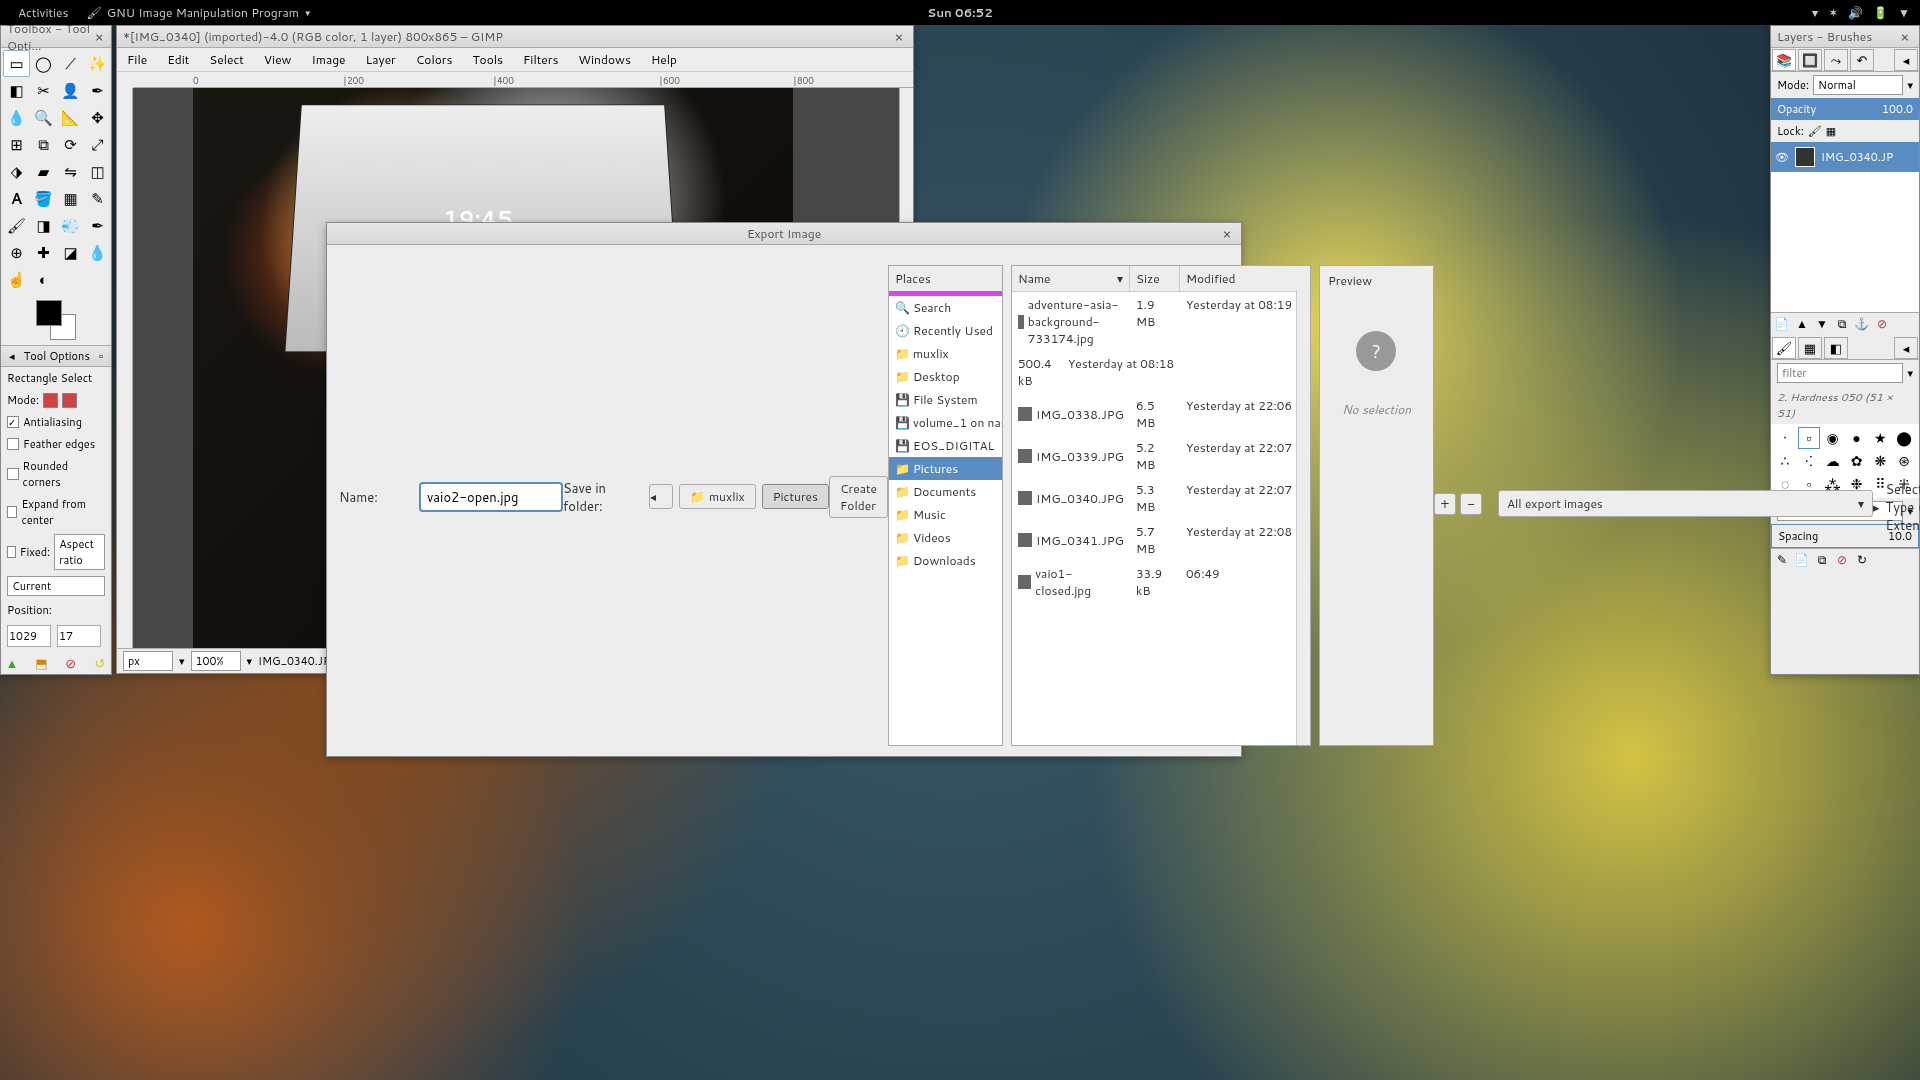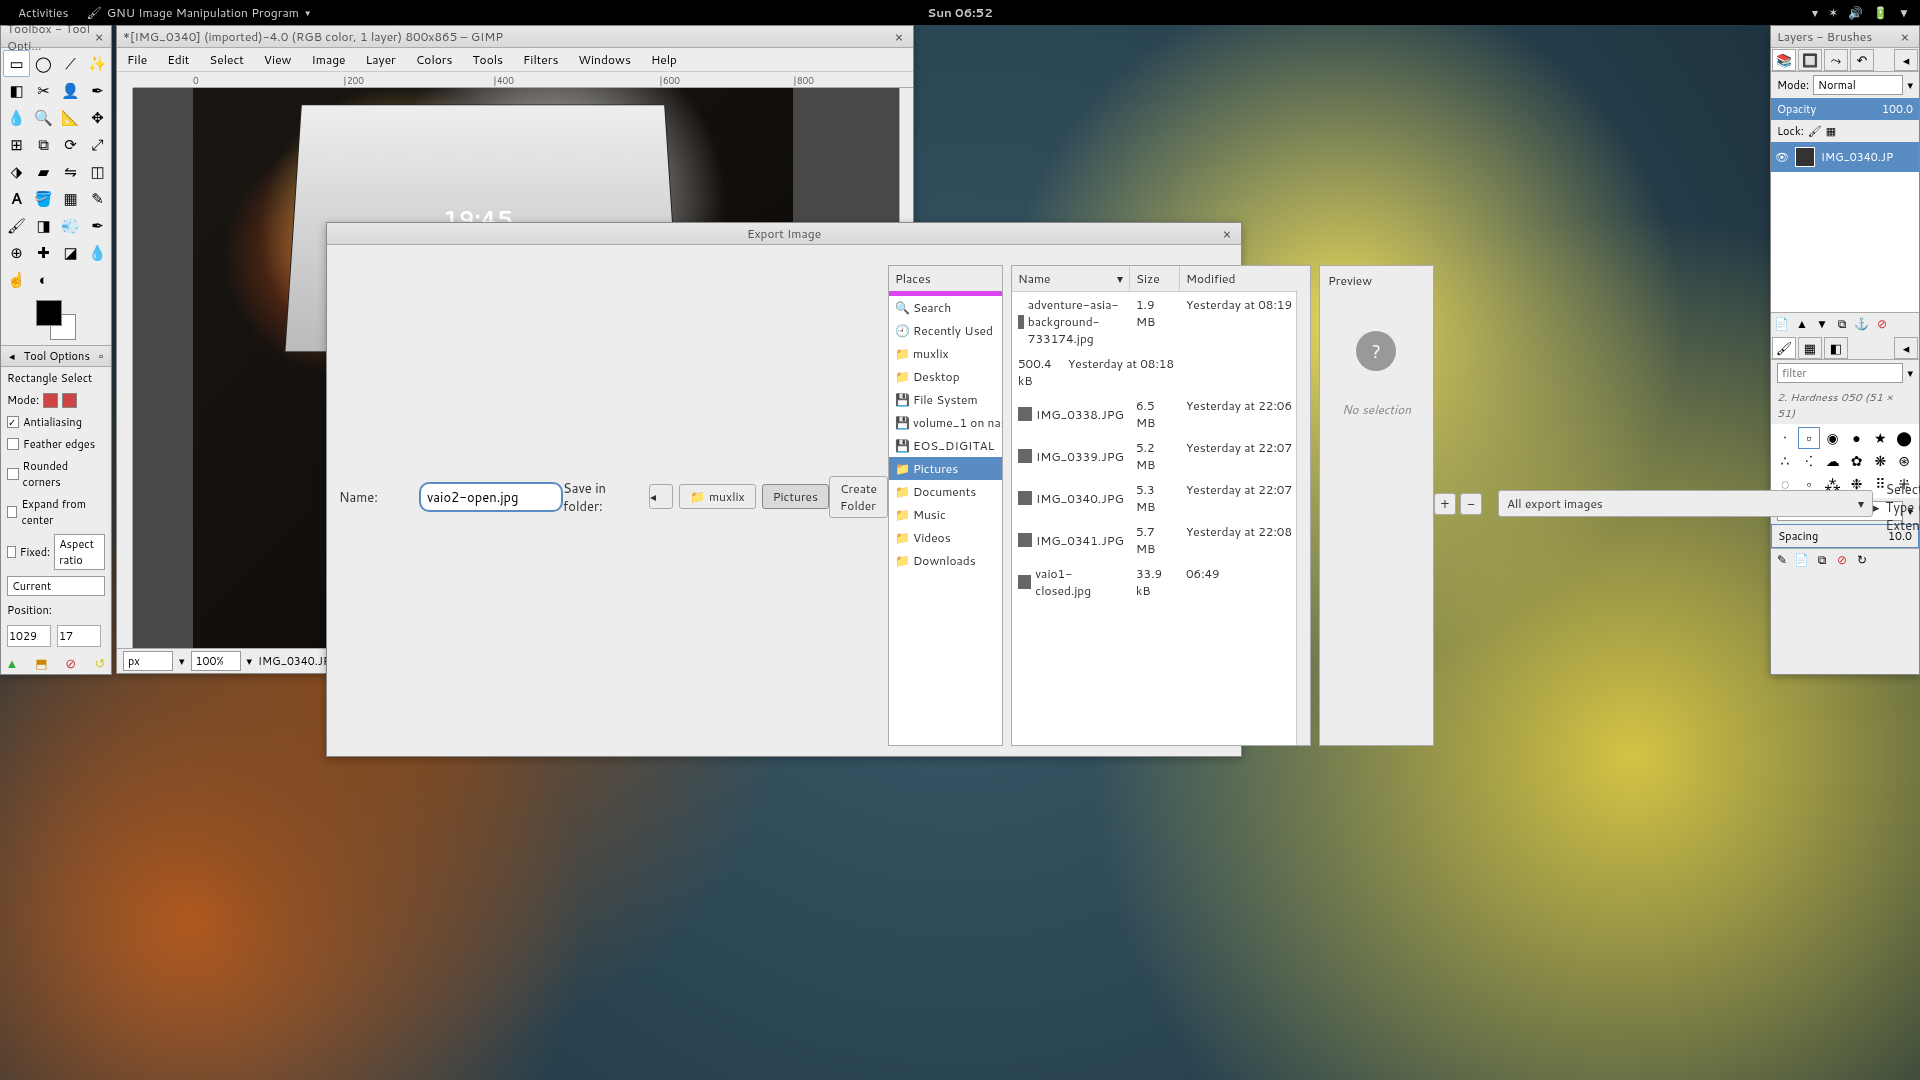--- a/index.html
+++ b/index.html
@@ -66,21 +66,21 @@
 .panel-btn{width:18px;height:18px;font-size:12px;display:flex;align-items:center;justify-content:center}
 .brush-grid{display:grid;grid-template-columns:repeat(6,1fr);gap:1px;padding:3px;background:#fff}
 .brush-icon{width:22px;height:22px;display:flex;align-items:center;justify-content:center;font-size:14px}
 .brush-icon.sel{border:1px solid #5a8cc4}
 .opacity-bar{height:22px;background:#5a8cc4;color:#fff;display:flex;align-items:center;justify-content:space-between;padding:0 6px;font-size:11px}
 
 #expdlg{top:222px;left:326px;width:916px;height:535px;z-index:200}
 .dlg-content{padding:10px 12px;font-size:13px;color:#333;height:calc(100% - 22px);display:flex;flex-direction:row}
 .form-row{display:flex;align-items:center;margin-bottom:8px}
 .form-lbl{width:80px;font-size:13px}
-.textin{flex:1;border:2px solid #5a8cc4;border-radius:10px;background:#fff;padding:4px 6px;font-size:13px}
+.textin{flex:1;border:2px solid #5a8cc4;border-radius:4px;background:#fff;padding:4px 6px;font-size:13px}
 .pathbar{display:flex;align-items:center;gap:6px}
 .pathbtn{border:1px solid #aaa;background:#ededed;padding:3px 10px;font-size:12px;border-radius:3px;cursor:pointer;display:flex;align-items:center;gap:4px}
 .pathbtn.sel{background:#d9d9d9;border-color:#888}
 .backbtn{width:24px;padding:3px 0;text-align:center}
 .filebrowser{flex:1;display:flex;gap:8px;margin-top:10px;min-height:0}
 .places-col{width:115px;border:1px solid #aaa;background:#fff;display:flex;flex-direction:column}
 .col-hdr{padding:4px 6px;font-size:12px;background:#ededed;border-bottom:5px solid #d946ef}
 .places-list{flex:1;overflow:hidden}
 .place-item{padding:3px 6px;font-size:12px;display:flex;align-items:center;gap:4px;cursor:pointer;white-space:nowrap;overflow:hidden;text-overflow:ellipsis}
 .place-item.sel{background:#5a8cc4;color:#fff}

